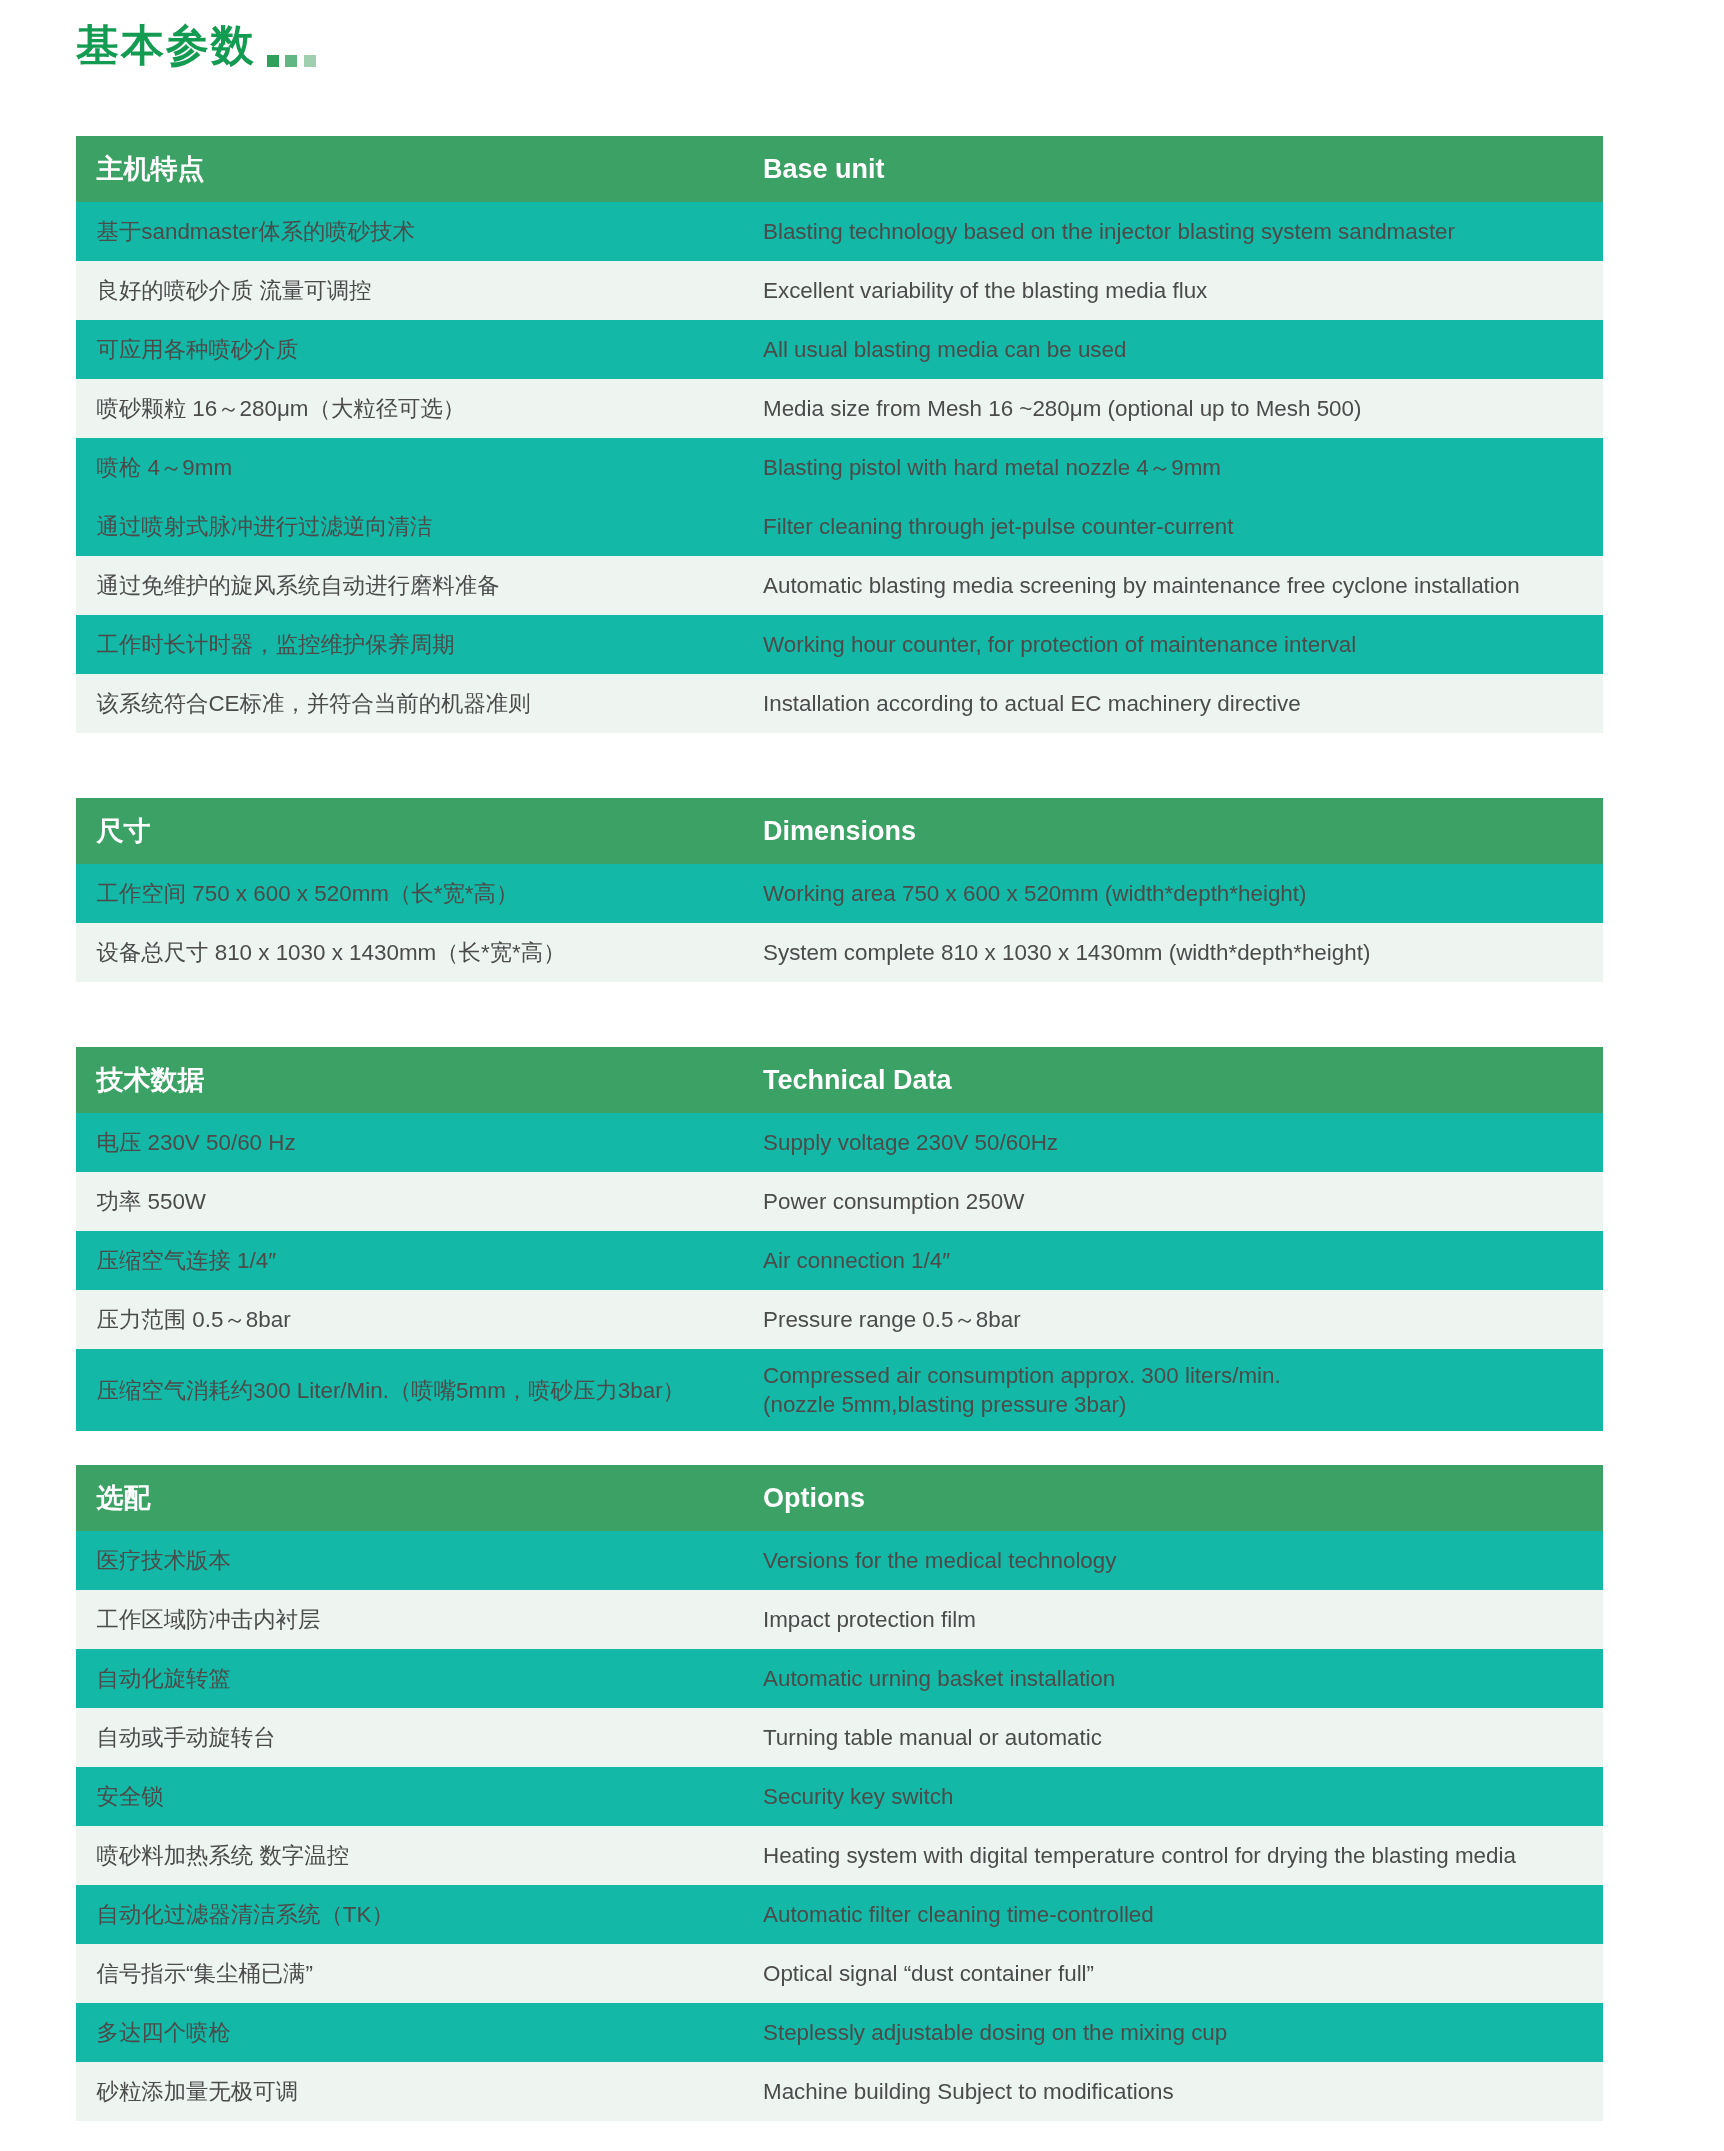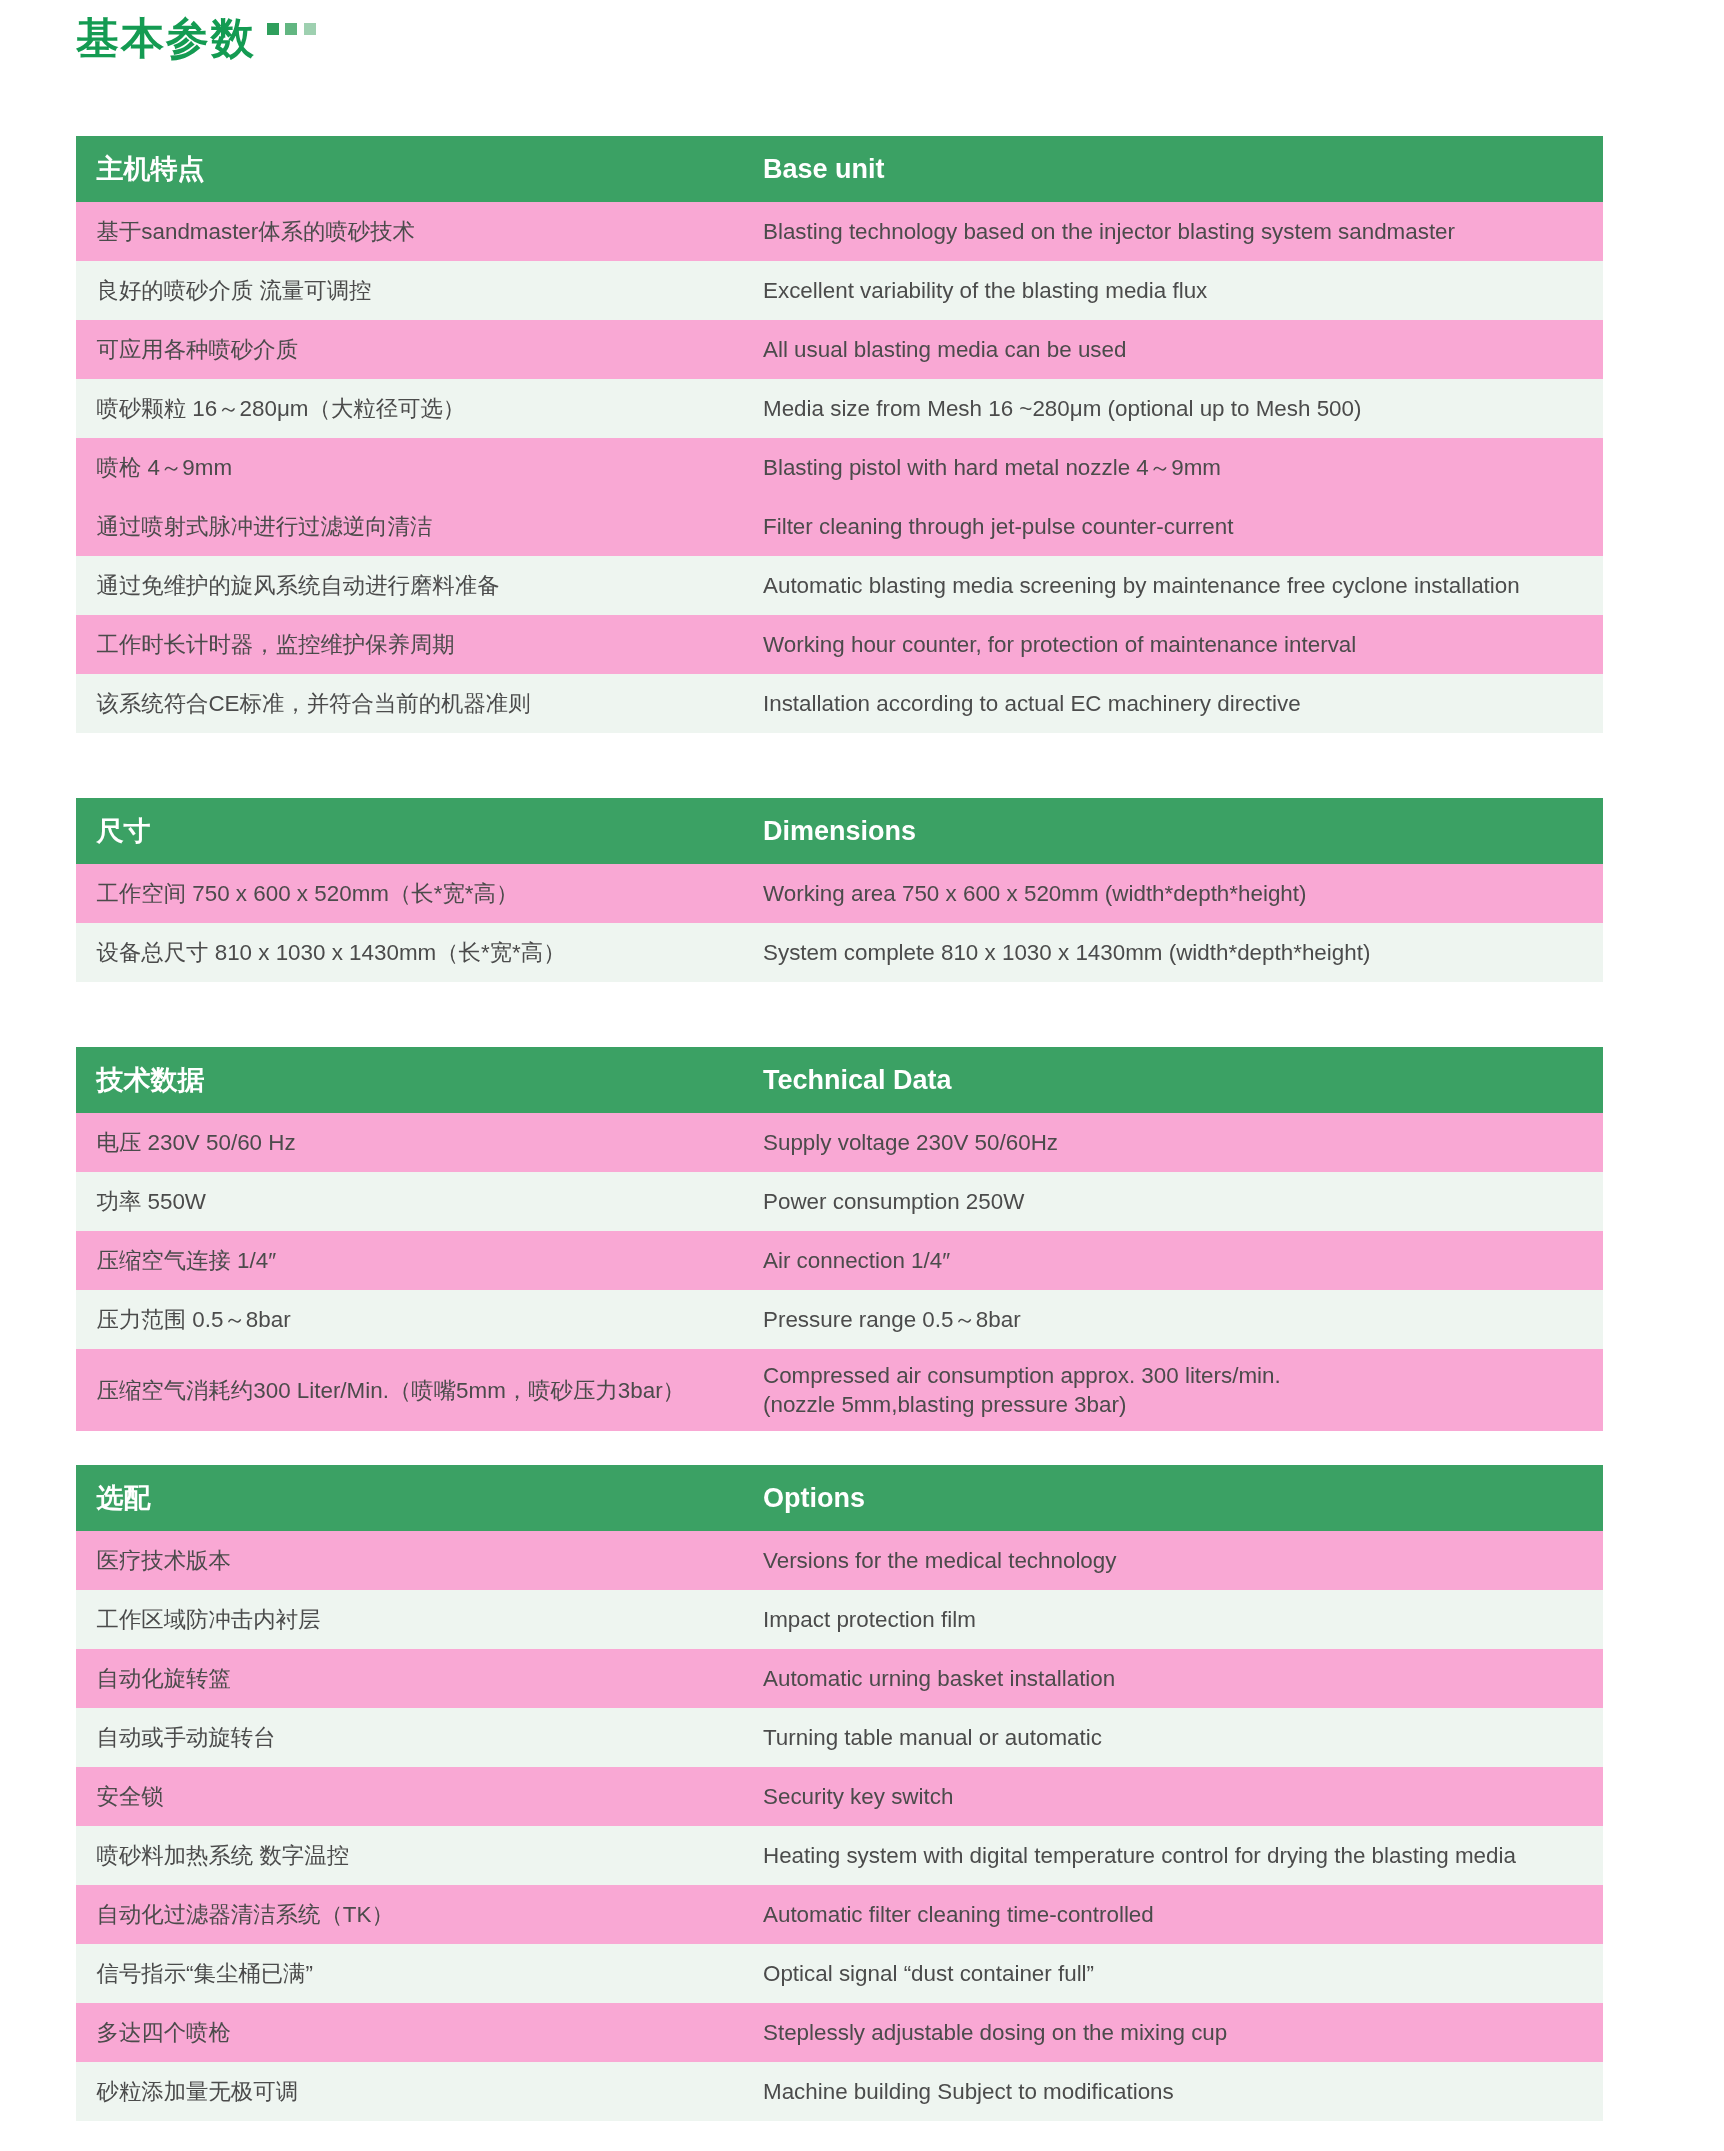--- a/index.html
+++ b/index.html
@@ -14,21 +14,21 @@
     color: #4b4b4b;
     overflow: hidden;
   }
   .page {
     padding: 17px 0 0 76px;
     width: 1527px;
   }
   
   .page-title-row {
     display: flex;
-    align-items: flex-start;
+    align-items: flex-end;
     height: 50px;
   }
   .page-title {
     font-size: 43px;
     font-weight: bold;
     color: #149b52;
     letter-spacing: 1.9px;
     line-height: 1;
   }
   .title-squares {
@@ -61,21 +61,21 @@
     font-weight: bold;
     white-space: nowrap;
   }
   .sec-header .zh { left: 20.5px; }
   .sec-header .en { left: 687px; }
   
   .row {
     display: flex;
     min-height: 59px;
     align-items: center;
-    background: #f9a8d4;
+    background: #14b8a6;
   }
   .row.alt { background: #eef5f0; }
   .cell {
     font-size: 22.4px;
     line-height: 1.3;
     padding-top: 12px;
     padding-bottom: 12px;
     box-sizing: border-box;
   }
   .cell.zh {

